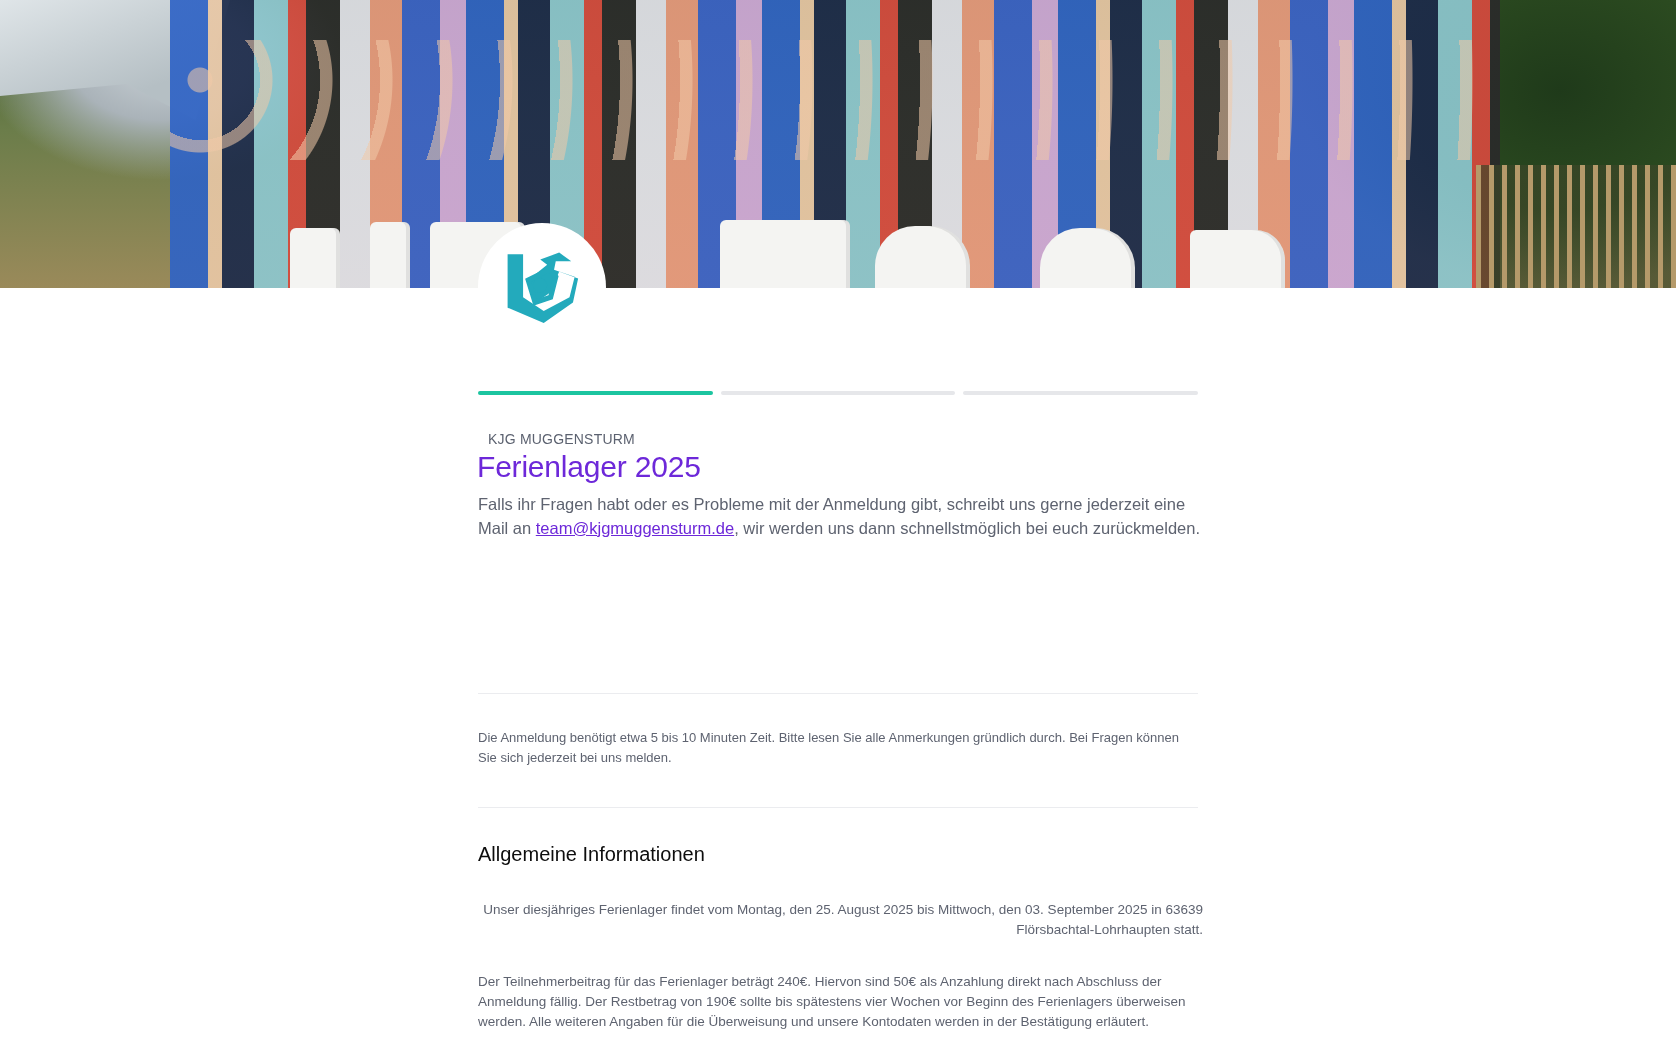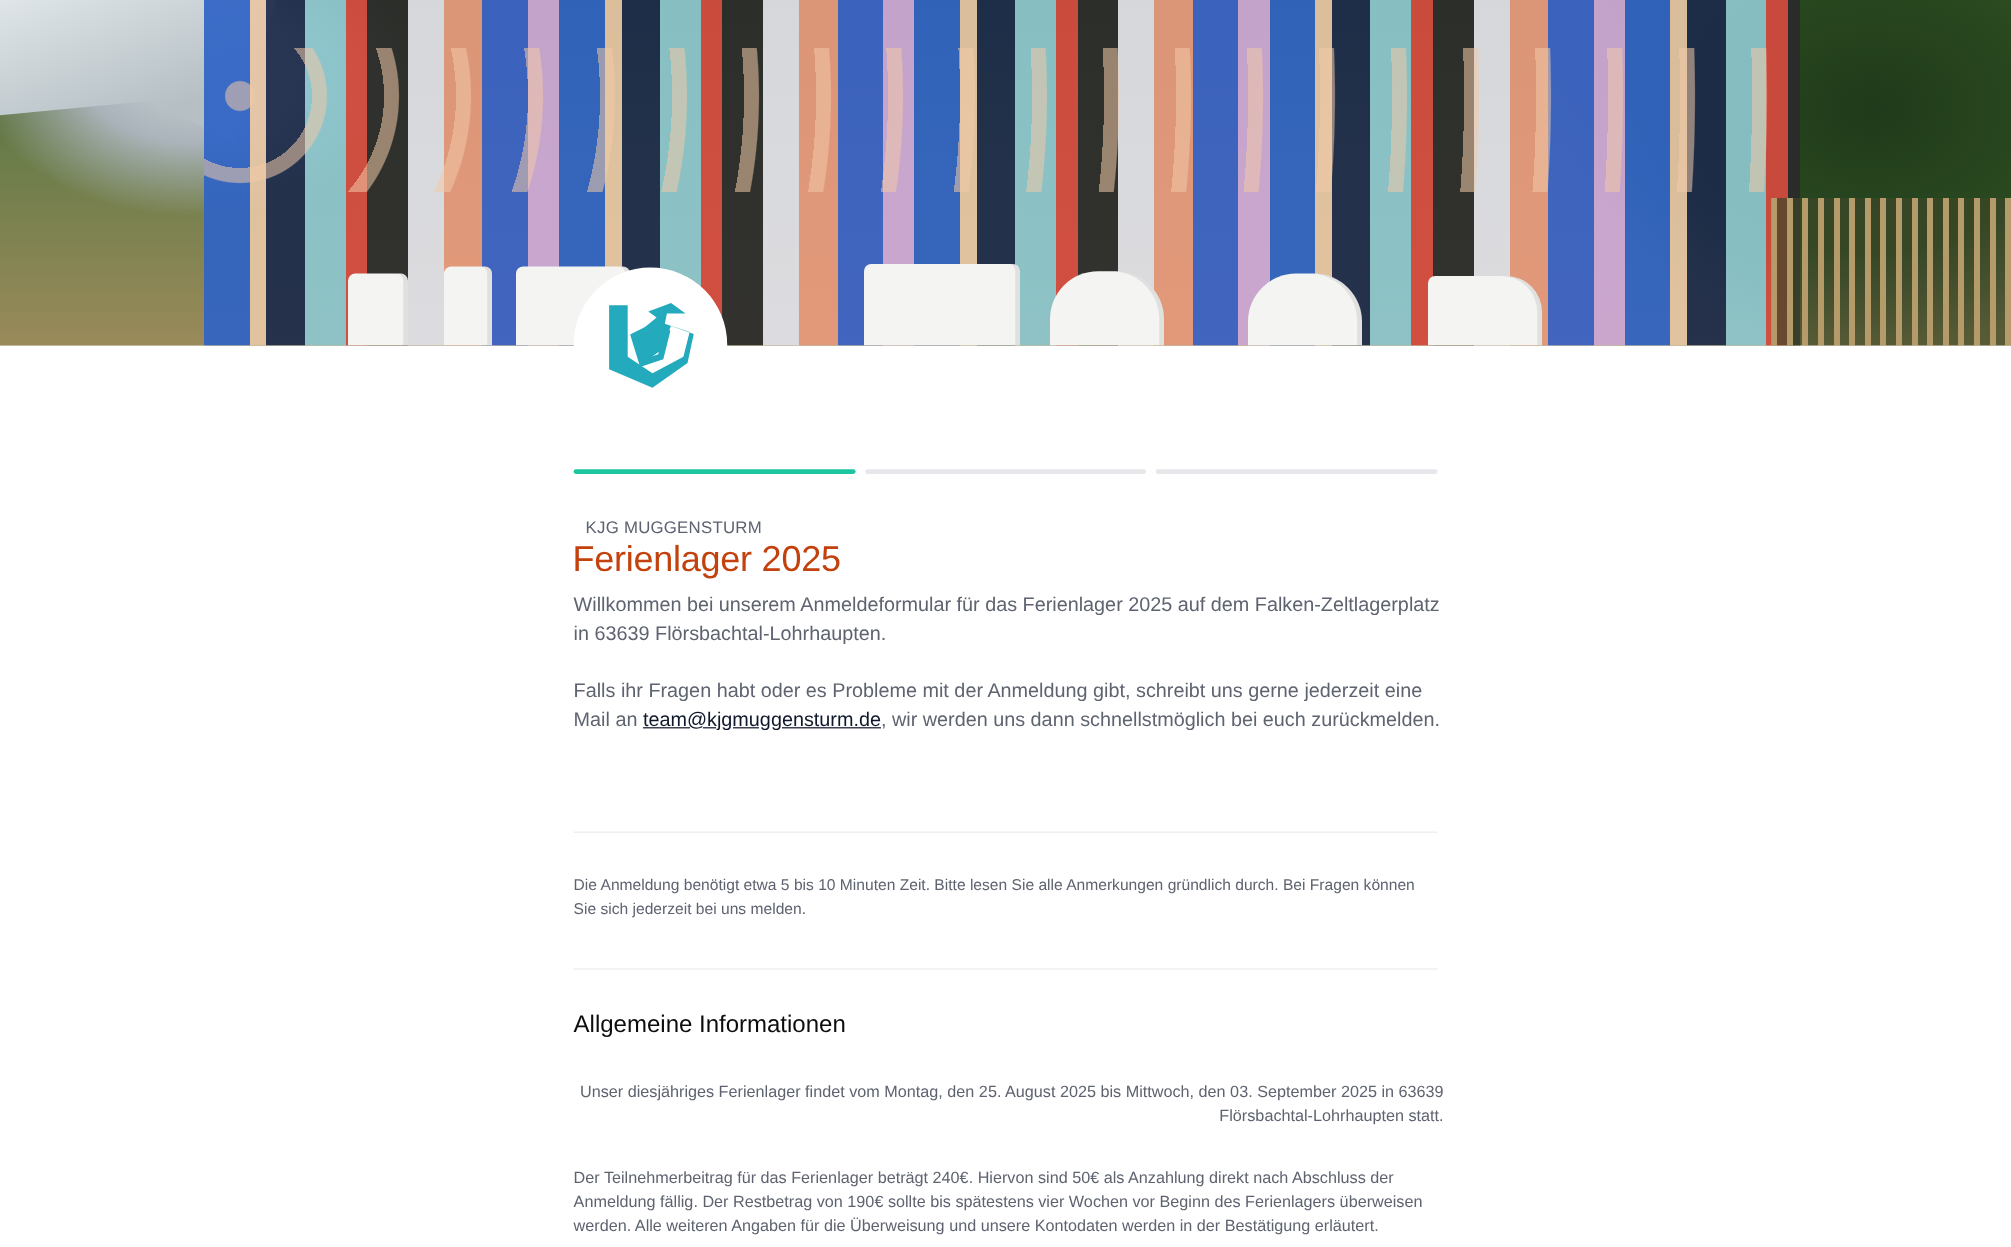--- a/index.html
+++ b/index.html
@@ -53,24 +53,24 @@
       position: absolute; left: 478px; top: 223px; width: 128px; height: 128px;
       border-radius: 50%; background: #ffffff;
       display: flex; align-items: center; justify-content: center;
     }
 
     .progress { position: absolute; left: 478px; top: 391px; width: 720px; height: 5px; display: flex; gap: 8px; }
     .progress .seg { flex: 1; height: 4px; border-radius: 2px; background: #e6e7ea; }
     .progress .seg.active { background: #1cc5a0; }
 
     .org { position: absolute; left: 488px; top: 431px; font-size: 14px; color: #5c6270; letter-spacing: 0.2px; }
-    .title { position: absolute; left: 477px; top: 450px; font-size: 30px; font-weight: 500; color: #c2410c; letter-spacing: -0.2px; }
+    .title { position: absolute; left: 477px; top: 450px; font-size: 30px; font-weight: 500; color: #6d28d9; letter-spacing: -0.2px; }
     .intro { position: absolute; left: 478px; top: 492px; width: 725px; font-size: 16.5px; line-height: 24px; color: #5e6370; }
     .intro p { margin-bottom: 24px; }
-    .intro a { color: #0f172a; text-decoration: underline; }
+    .intro a { color: #6d28d9; text-decoration: underline; }
 
     .divider { position: absolute; left: 478px; width: 720px; height: 1px; background: #ebecef; }
 
     .note { position: absolute; left: 478px; top: 728px; width: 720px; font-size: 13px; line-height: 20px; color: #5e6370; }
 
     .section-title { position: absolute; left: 478px; top: 843px; font-size: 20px; font-weight: 500; color: #0d0d0d; }
 
     .para { position: absolute; left: 478px; width: 725px; font-size: 13.5px; line-height: 20px; color: #5e6370; }
   </style>
 </head>
@@ -104,21 +104,20 @@
 <div class="progress">
   <div class="seg active"></div>
   <div class="seg"></div>
   <div class="seg"></div>
 </div>
 
 <div class="org">KJG MUGGENSTURM</div>
 <h1 class="title">Ferienlager 2025</h1>
 
 <div class="intro">
-  <p>Willkommen bei unserem Anmeldeformular für das Ferienlager 2025 auf dem Falken-Zeltlagerplatz in 63639 Flörsbachtal-Lohrhaupten.</p>
   <p><span>Falls ihr Fragen habt oder es Probleme mit der Anmeldung gibt, schreibt uns gerne jederzeit eine Mail an </span><a href="#">team@kjgmuggensturm.de</a><span>, wir werden uns dann schnellstmöglich bei euch zurückmelden.</span></p>
 </div>
 
 <div class="divider" style="top:693px;"></div>
 
 <div class="note">Die Anmeldung benötigt etwa 5 bis 10 Minuten Zeit. Bitte lesen Sie alle Anmerkungen gründlich durch. Bei Fragen können Sie sich jederzeit bei uns melden.</div>
 
 <div class="divider" style="top:807px;"></div>
 
 <h2 class="section-title">Allgemeine Informationen</h2>

